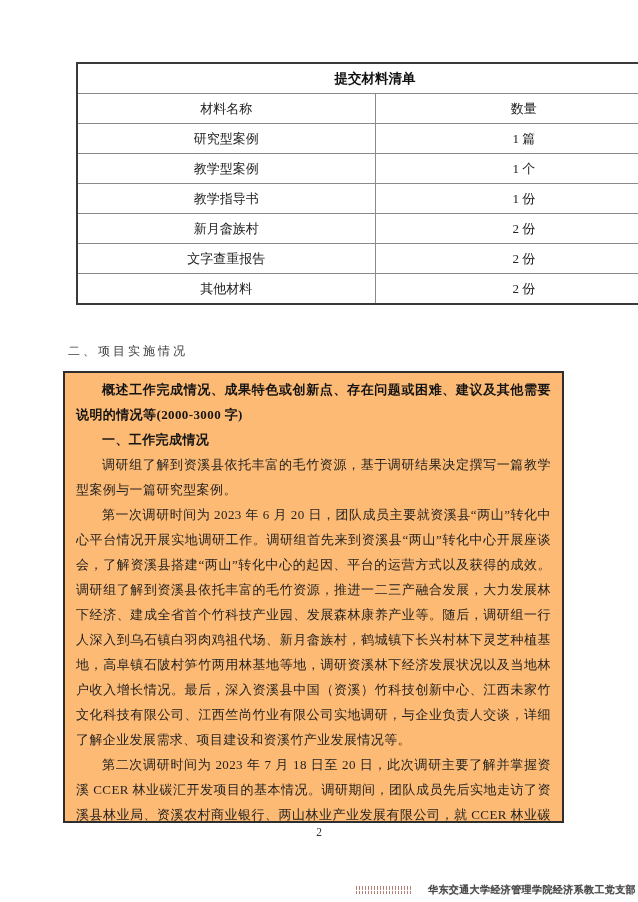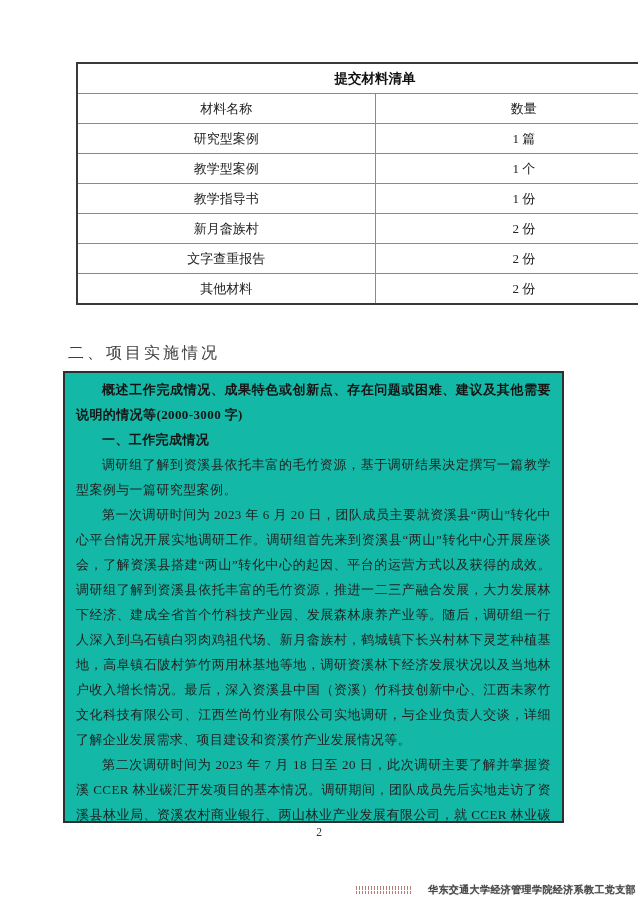--- a/index.html
+++ b/index.html
@@ -18,28 +18,28 @@
     height:29px;text-align:center;vertical-align:middle;
     font-size:13px;color:#222222;padding:0;
   }
   .mat-table{border:2px solid #3a3a3a;}
   .mat-table .tbl-title{font-weight:bold;font-size:13.5px;color:#111;}
   .mat-table .col-name{width:281px;}
   .mat-table .col-qty{width:225px;}
   
   .sec-heading{
     position:absolute;left:68px;top:343px;
-    font-size:16px;color:#3c3c3c;letter-spacing:3px;
+    font-size:12px;color:#3c3c3c;letter-spacing:3px;
     font-weight:normal;margin:0;white-space:nowrap;
   }
   
   .content-box{
     position:absolute;left:63px;top:371px;width:501px;height:452px;
     border:2px solid #2e2e2e;box-sizing:border-box;
-    padding:4px 11px 0 11px;overflow:hidden;background:#14b8a6;
+    padding:4px 11px 0 11px;overflow:hidden;background:#fdba74;
   }
   .content-box p{
     margin:0;text-indent:2em;line-height:25px;
     font-size:13px;color:#1f1f1f;text-align:justify;
     letter-spacing:0.4px;
   }
   .content-box p.b{font-weight:bold;color:#141414;}
   
   .page-number{
     position:absolute;left:0;top:826px;width:638px;

